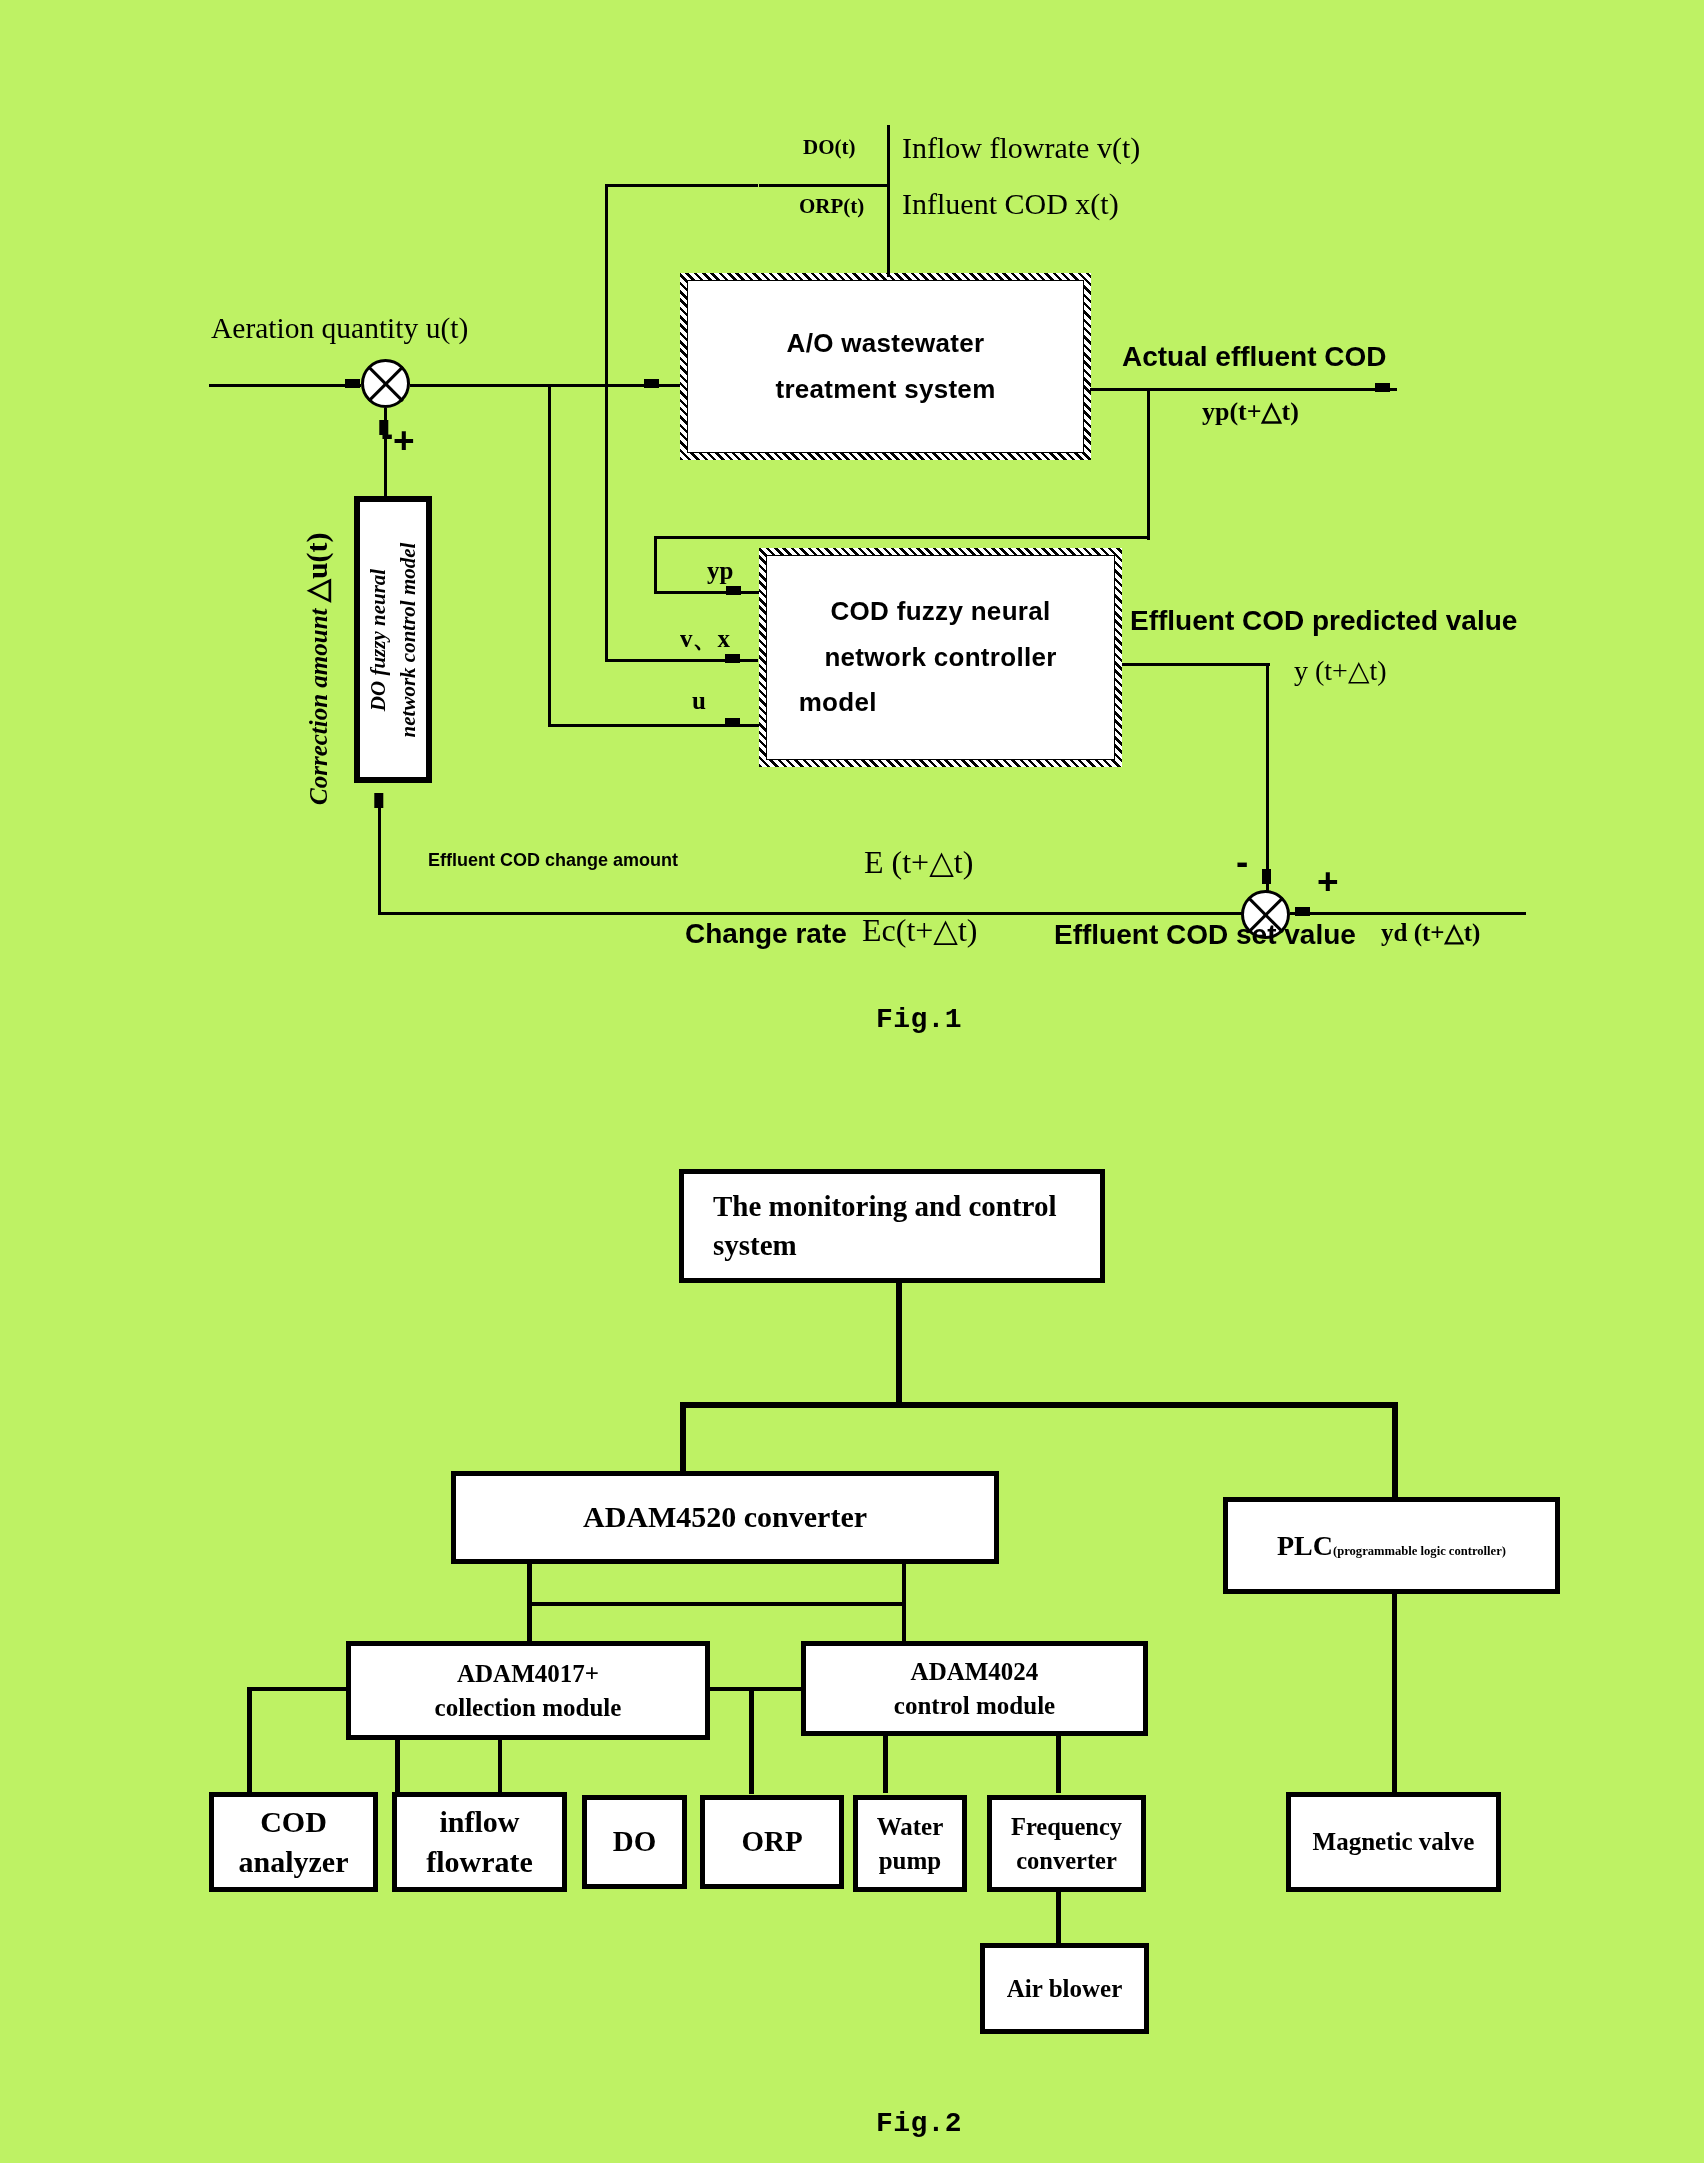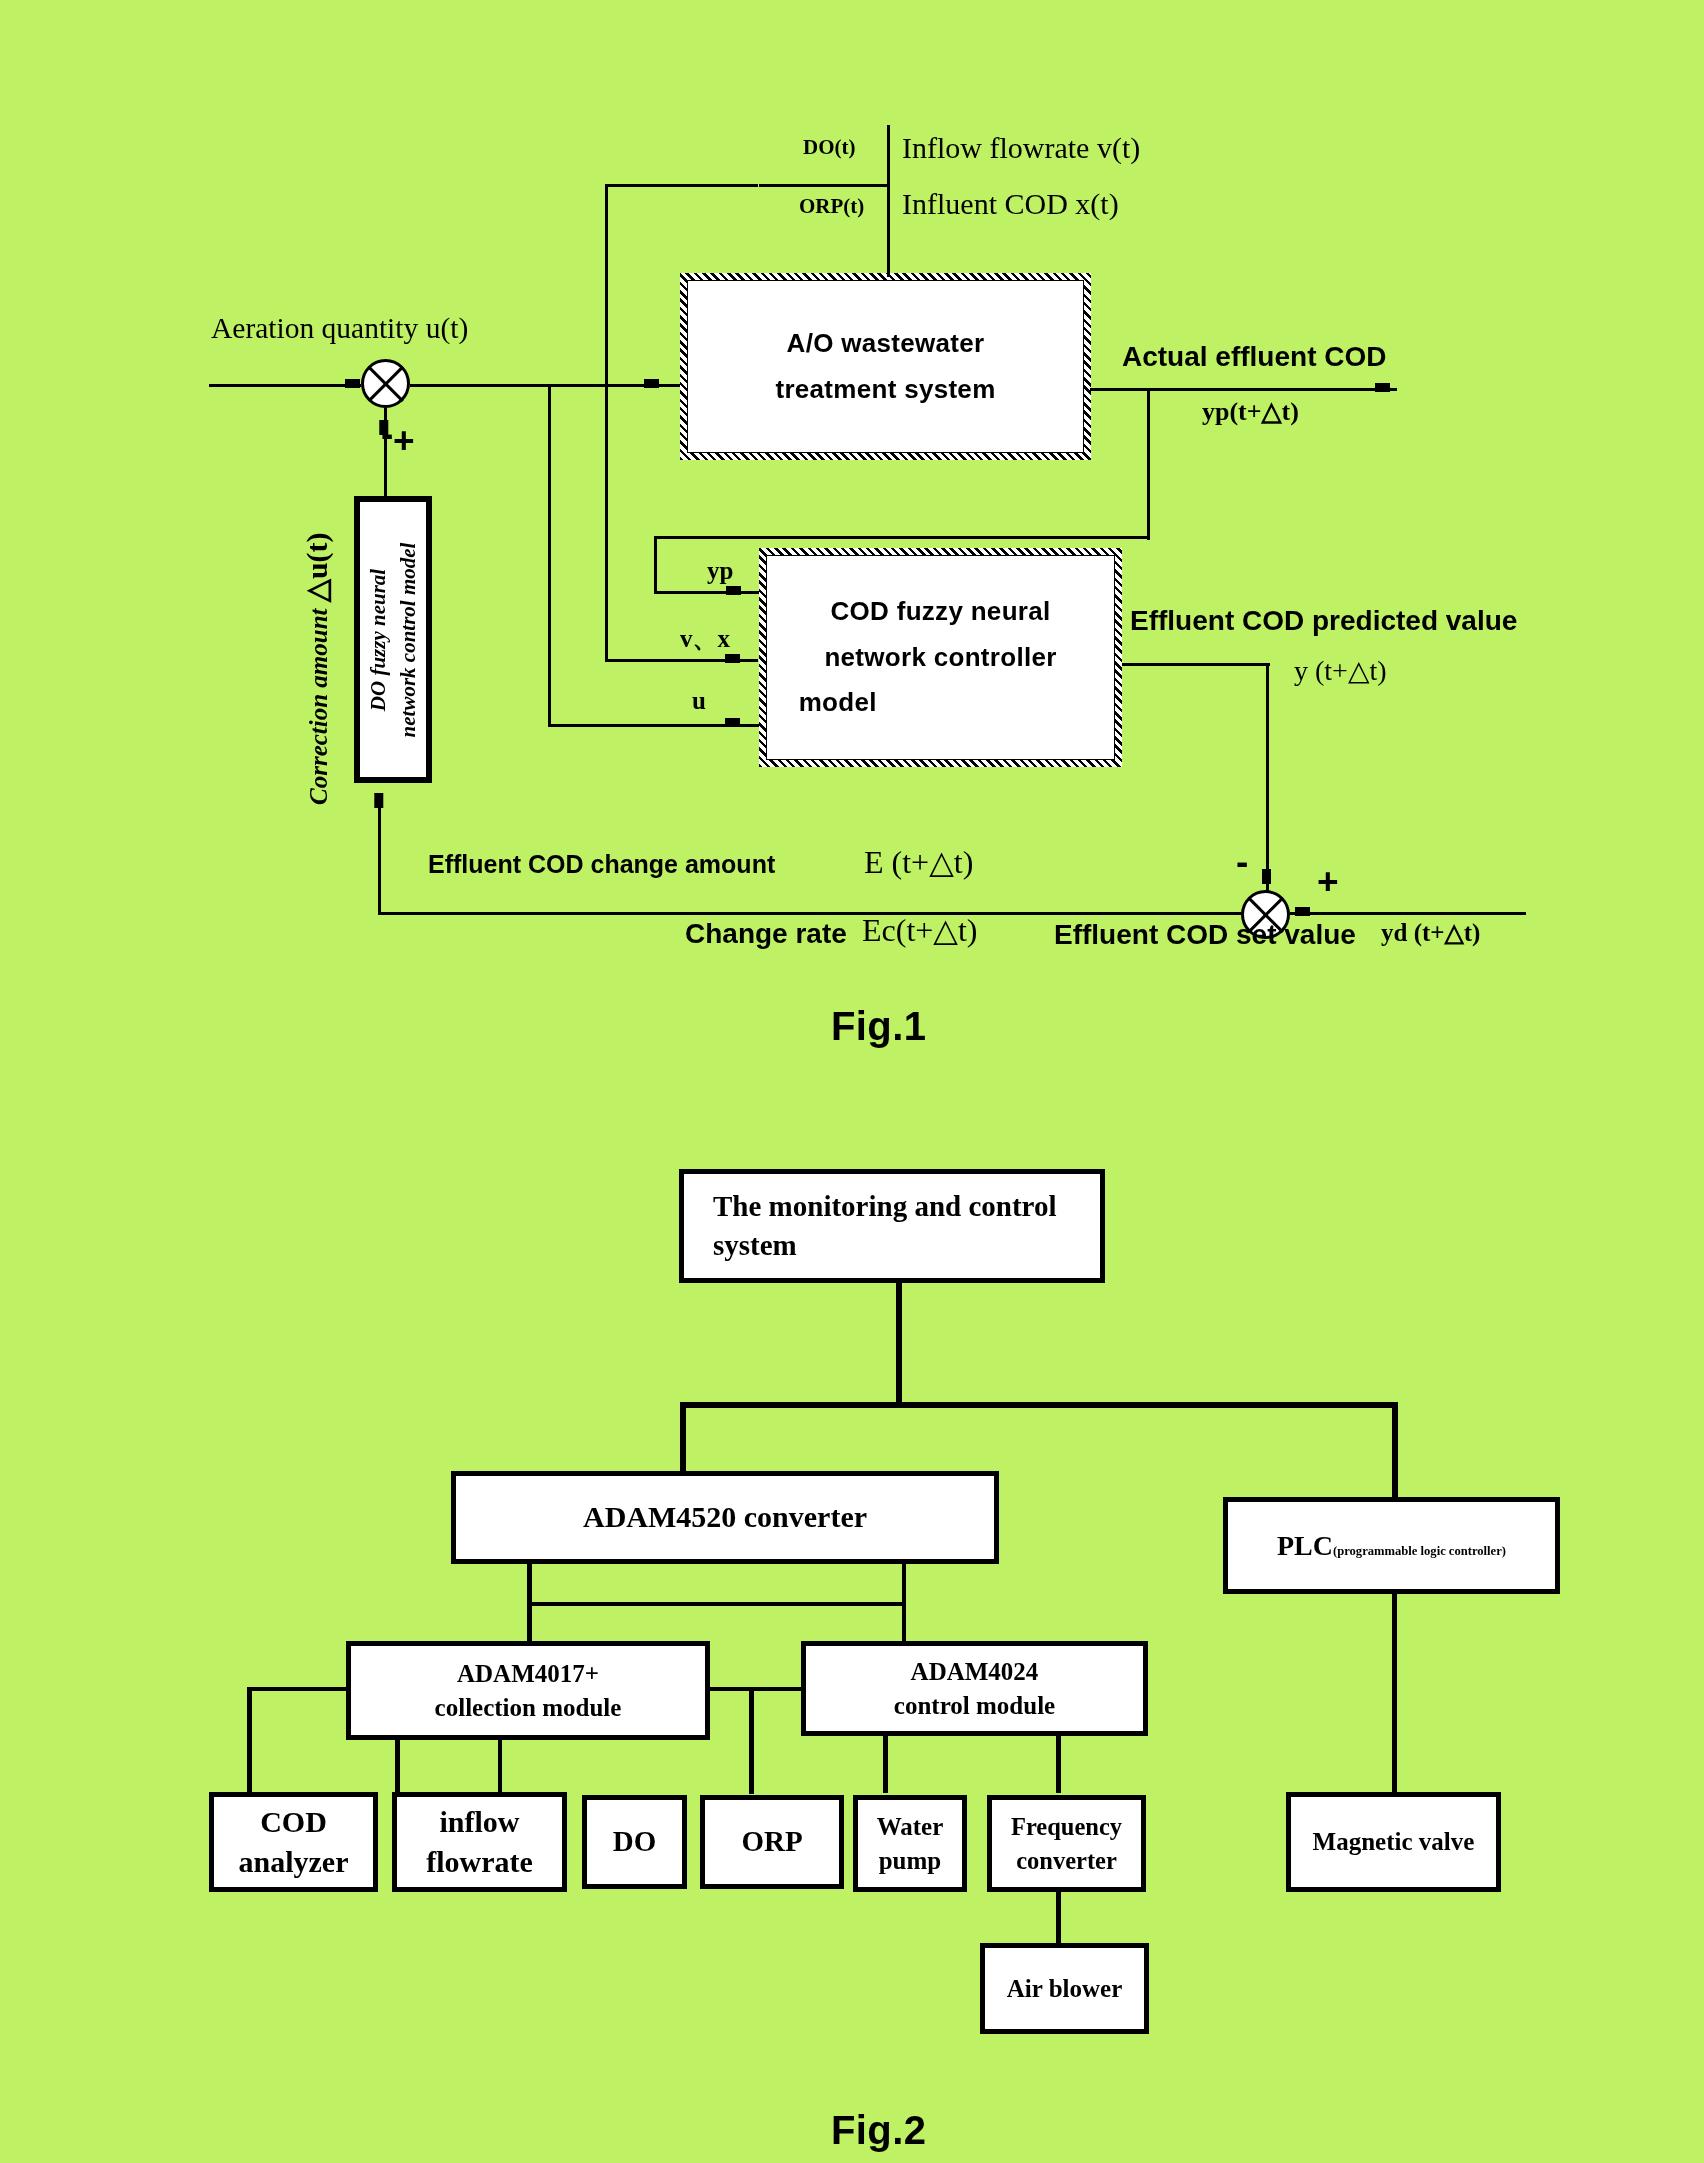--- a/index.html
+++ b/index.html
@@ -147,24 +147,25 @@
     position: absolute;
     font-family: "Liberation Sans", sans-serif;
     font-weight: bold;
     font-size: 37px;
     line-height: 1;
   }
 
   
   .fig-cap {
     position: absolute;
-    font-family: Liberation Sans, sans-serif;
-    font-weight: bold;
-    font-size: 40px;
+    font-family: Liberation Mono, monospace;
+    font-weight: bold;
+    font-size: 28px;
     letter-spacing: 0.4px;
+    margin-left: 45px;
   }
 
   .plc-main {
     font-family: "Liberation Serif", serif;
     font-weight: bold;
     font-size: 28px;
   }
   .plc-sub {
     font-family: "Liberation Serif", serif;
     font-weight: bold;
@@ -255,21 +256,21 @@
     <div class="sign" style="left:1236px; top:843px;">-</div>
     <div class="sign" style="left:1317px; top:863px;">+</div>
 
     <div class="line-h" style="left:1290px; top:912px; width:236px;"></div>
     <div class="arrow-r" style="left:1295px; top:907px;"></div>
 
     <div class="line-h" style="left:378px; top:912px; width:865px;"></div>
     <div class="line-v" style="left:378px; top:801px; height:113px;"></div>
     <div class="arrow-d" style="left:374px; top:793px; transform:rotate(180deg);"></div>
 
-    <div class="lbl sans-bold" style="left:428px; top:850px; font-size:25px;">Effluent COD change amount</div>
+    <div class="lbl sans-bold" style="left:428px; top:850px; font-size:18px;">Effluent COD change amount</div>
     <div class="lbl serif" style="left:864px; top:843px; font-size:32px;">E (t+△t)</div>
 
     <div class="lbl sans-bold" style="left:685px; top:918px; font-size:28px;">Change rate</div>
     <div class="lbl serif" style="left:862px; top:911px; font-size:32px;">Ec(t+△t)</div>
 
     <div class="lbl sans-bold" style="left:1054px; top:919px; font-size:28px;">Effluent COD set value</div>
     <div class="lbl serif" style="left:1381px; top:918px; font-size:25px; font-weight:bold;">yd (t+△t)</div>
 
     <div class="vert-box" style="left:354px; top:496px; width:78px; height:287px;">
       <div class="vtext">

